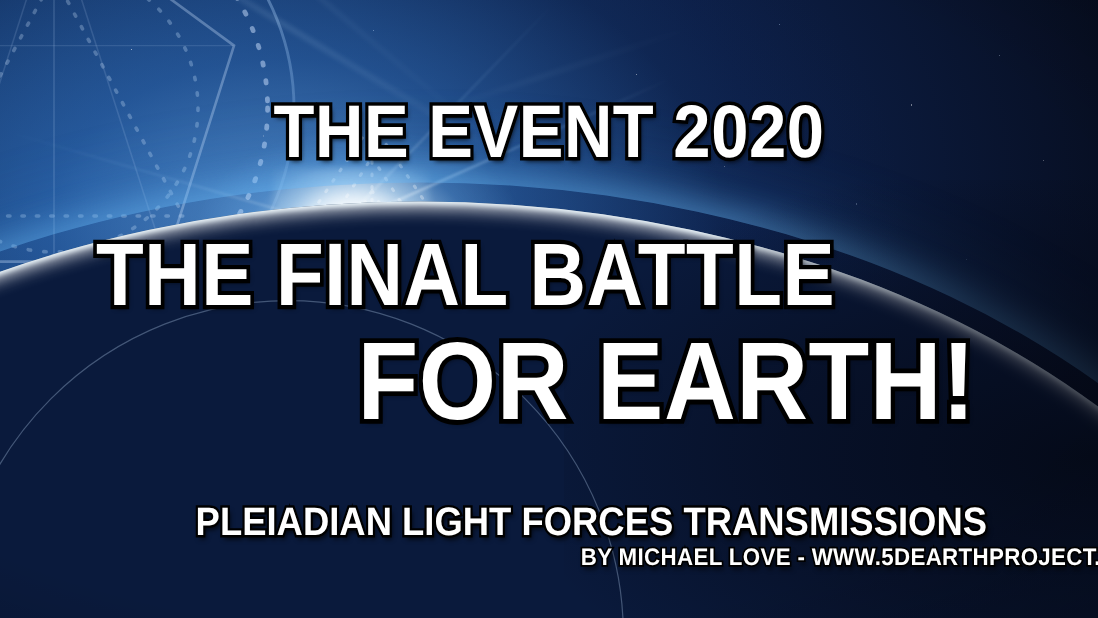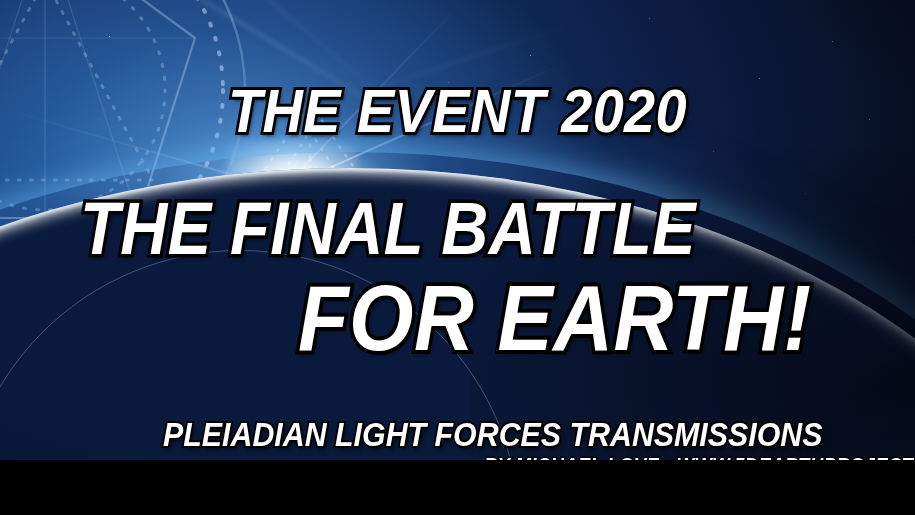--- a/index.html
+++ b/index.html
@@ -4,24 +4,23 @@
 <title>The Event 2020 Banner</title>
 <style>
   * { margin:0; padding:0; box-sizing:border-box; }
   html,body{
     background:#000;
     font-family:"Liberation Sans", sans-serif;
   }
   #banner{
     position:relative;
     width:915px;
-    height:460px;
+    height:515px;
     overflow:hidden;
     background:#060a14;
-    font-style:italic;
   }
 
   
   .space{
     position:absolute; inset:0;
     background:
       radial-gradient(ellipse 520px 360px at 26% 36%, rgba(120,190,255,0.55) 0%, rgba(60,130,215,0.30) 38%, rgba(20,55,115,0.06) 70%, rgba(0,0,0,0) 100%),
       radial-gradient(ellipse 900px 560px at 8% 30%, #1d4a86 0%, #16386b 34%, #0d2049 62%, #060c1d 100%),
       linear-gradient(125deg, #1b4580 0%, #123063 22%, #0a1c3e 48%, #060e22 70%, #04060f 100%);
   }

